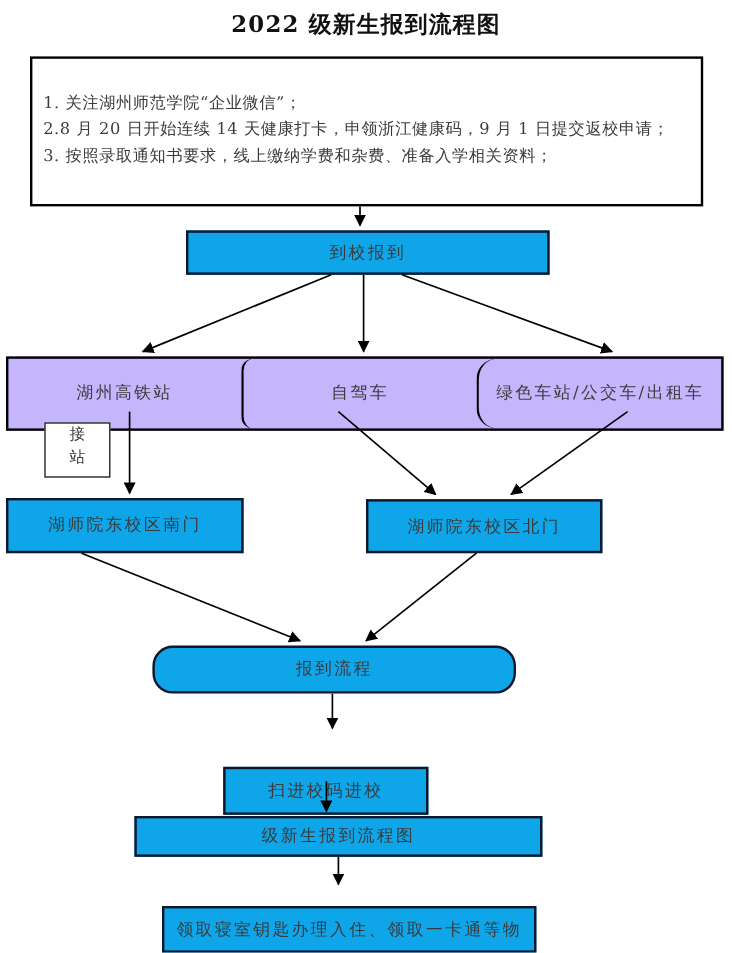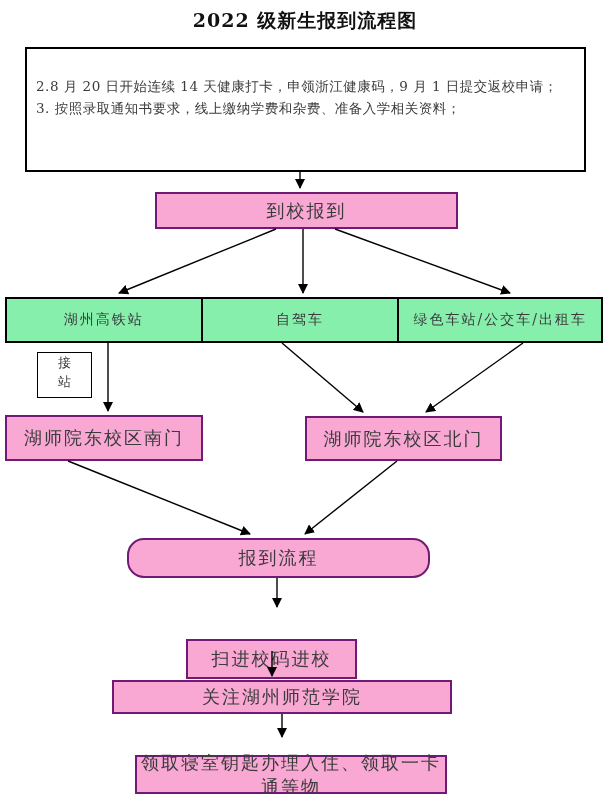--- a/index.html
+++ b/index.html
@@ -6,35 +6,35 @@
   .stage{
     position:relative;width:610px;height:794px;background:#ffffff;
     font-family:"DejaVu Serif","Liberation Serif",serif;color:#2e2e2e;overflow:hidden;
   }
   .title{
     position:absolute;left:0;top:8px;width:610px;margin:0;
     text-align:center;font-size:19px;font-weight:bold;color:#111111;
     letter-spacing:1px;
   }
   .box{
-    position:absolute;box-sizing:border-box;border:2px solid #701a75;background:#f9a8d4;
+    position:absolute;box-sizing:border-box;border:2px solid #0f172a;background:#0ea5e9;
     display:flex;align-items:center;justify-content:center;
-    font-size:18px;color:#3b3b3b;letter-spacing:2px;text-align:center;
+    font-size:14px;color:#3b3b3b;letter-spacing:2px;text-align:center;
   }
   .notes-box{
     position:absolute;box-sizing:border-box;border:2px solid #000000;background:#ffffff;
     left:25px;top:47px;width:561px;height:125px;
     padding:26px 8px 0 9px;
   }
   .note-line{
     font-size:13.5px;line-height:22px;color:#3b3b3b;white-space:nowrap;letter-spacing:0.5px;
   }
   .row{
-    position:absolute;box-sizing:border-box;border:2px solid #000000;background:#86efac;
-    left:5px;top:297px;width:598px;height:46px;display:flex;
+    position:absolute;box-sizing:border-box;border:2px solid #000000;background:#c4b5fd;
+    left:5px;top:297px;width:598px;height:62px;display:flex;
   }
   .cell{
     box-sizing:border-box;display:flex;align-items:center;justify-content:center;
     font-size:14px;color:#3b3b3b;letter-spacing:2px;height:100%;
   }
   .cell + .cell{border-left:2px solid #000000;}
   .pickup-box{
     position:absolute;box-sizing:border-box;border:1px solid #000000;background:#ffffff;
     left:37px;top:352px;width:55px;height:46px;
     display:flex;align-items:flex-start;justify-content:center;
@@ -46,45 +46,46 @@
   .connectors{position:absolute;left:0;top:0;width:610px;height:794px;pointer-events:none;}
 </style>
 </head>
 <body>
 
 <div class="stage">
 
   <h1 class="title">2022 级新生报到流程图</h1>
 
   <div class="notes-box">
+    <div class="note-line">1. 关注湖州师范学院“企业微信”；</div>
     <div class="note-line">2.8 月 20 日开始连续 14 天健康打卡，申领浙江健康码，9 月 1 日提交返校申请；</div>
     <div class="note-line">3. 按照录取通知书要求，线上缴纳学费和杂费、准备入学相关资料；</div>
   </div>
 
   <div class="box" style="left:155px;top:192px;width:303px;height:37px;">到校报到</div>
 
   <div class="row">
     <div class="cell" style="width:195px;">湖州高铁站</div>
-    <div class="cell" style="width:198px;">自驾车</div>
-    <div class="cell" style="width:205px;">绿色车站/公交车/出租车</div>
+    <div class="cell" style="width:198px;border-radius:10px;">自驾车</div>
+    <div class="cell" style="width:205px;border-radius:17px;">绿色车站/公交车/出租车</div>
   </div>
 
   <div class="pickup-box">
     <div class="vtext">接站</div>
   </div>
 
   <div class="box" style="left:5px;top:415px;width:198px;height:46px;">湖师院东校区南门</div>
 
   <div class="box" style="left:305px;top:416px;width:197px;height:45px;">湖师院东校区北门</div>
 
   <div class="box" style="left:127px;top:538px;width:303px;height:40px;border-radius:17px;">报到流程</div>
 
   <div class="box" style="left:186px;top:611px;width:171px;height:40px;margin-top:28px;">扫进校码进校</div>
 
-  <div class="box" style="left:112px;top:680px;width:340px;height:34px;">关注湖州师范学院</div>
+  <div class="box" style="left:112px;top:680px;width:340px;height:34px;">级新生报到流程图</div>
 
   <div class="box" style="left:135px;top:755px;width:312px;height:39px;">领取寝室钥匙办理入住、领取一卡通等物</div>
 
   <svg class="connectors" viewBox="0 0 610 794" xmlns="http://www.w3.org/2000/svg">
     <defs>
       <marker id="ah" markerUnits="userSpaceOnUse" markerWidth="12" markerHeight="10" refX="9" refY="5" orient="auto">
         <path d="M0,0 L10,5 L0,10 Z" fill="#000000"></path>
       </marker>
     </defs>
     <g stroke="#000000" stroke-width="1.4">

